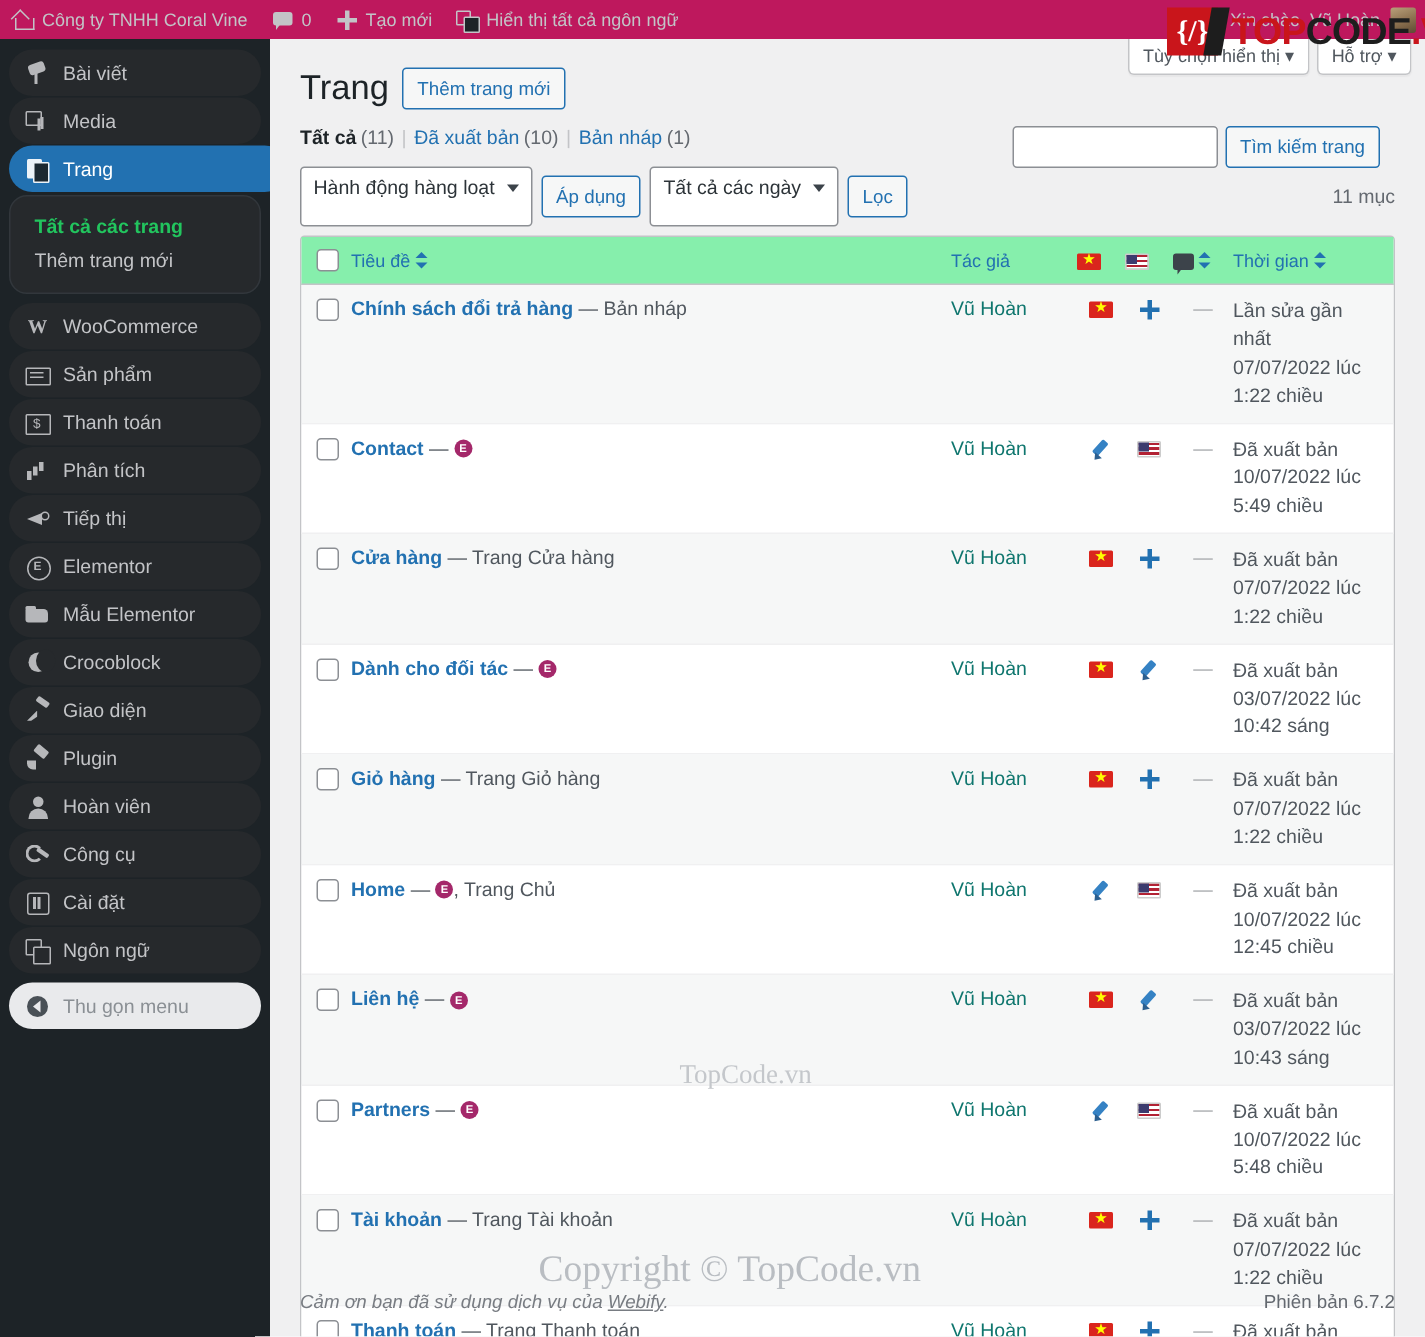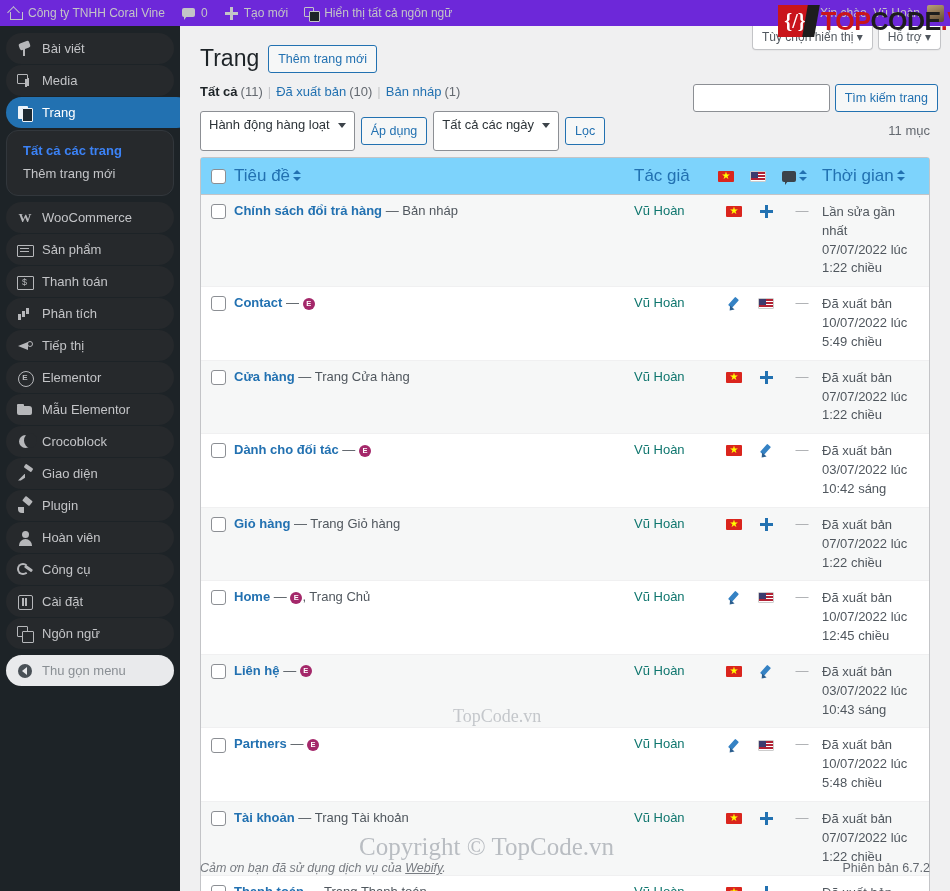--- a/index.html
+++ b/index.html
@@ -10,21 +10,21 @@
     font-size:13px;
     background:#f0f0f1;
     color:#3c434a;
     overflow:hidden;
     position:relative;
   }
 
   
   #adminbar {
     position:absolute; top:0; left:0; width:950px; height:26px;
-    background:#6d28d9; color:#c3c4c7;
+    background:#be185d; color:#c3c4c7;
     display:flex; align-items:center;
     font-size:12px; z-index:60;
   }
   #adminbar .ab-item {
     display:flex; align-items:center; gap:5px;
     padding:0 8px; height:26px; color:#c3c4c7; white-space:nowrap;
   }
   #adminbar .ab-right { margin-left:auto; display:flex; align-items:center; padding-right:6px; }
   .ab-ico { display:inline-block; width:15px; height:15px; position:relative; flex:none; }
 
@@ -109,21 +109,21 @@
   .menu-item.collapse{
     background:#e9eaec; color:#8a8f94; margin-top:6px;
   }
   .submenu{
     background:#26292c; margin:2px 6px 6px 6px; border-radius:12px;
     padding:8px 0 10px 0; border:1px solid #32373c;
   }
   .submenu .sub-item{
     padding:4px 16px; font-size:13px; color:#c3c4c7; white-space:nowrap;
   }
-  .submenu .sub-item.current{ color:#3b82f6; font-weight:bold; }
+  .submenu .sub-item.current{ color:#22c55e; font-weight:bold; }
   .m-ico{ width:16px; height:16px; position:relative; flex:none; opacity:.92; }
 
   
   .g-dash::before{content:"";position:absolute;left:1px;top:2px;width:14px;height:12px;border:1.6px solid currentColor;border-radius:7px 7px 2px 2px;}
   .g-dash::after{content:"";position:absolute;left:7px;top:7px;width:5px;height:1.8px;background:currentColor;transform:rotate(-40deg);transform-origin:left;}
   .g-pin::before{content:"";position:absolute;left:6px;top:7px;width:2px;height:8px;background:currentColor;}
   .g-pin::after{content:"";position:absolute;left:2px;top:1px;width:11px;height:7px;background:currentColor;border-radius:2px;transform:rotate(-20deg);}
   .g-media::before{content:"";position:absolute;left:0px;top:1px;width:9px;height:8px;border:1.6px solid currentColor;border-radius:1px;}
   .g-media::after{content:"";position:absolute;left:8px;top:6px;width:2px;height:8px;background:currentColor;box-shadow:2px -1px 0 0 currentColor;}
   .g-page::before{content:"";position:absolute;left:1px;top:1px;width:10px;height:13px;background:currentColor;border-radius:1px;}
@@ -180,21 +180,21 @@
   .subsubsub{
     margin:10px 0 0 0; padding:0; list-style:none;
     font-size:13px; color:#50575e; display:flex; gap:0; align-items:center;
   }
   .subsubsub li{ display:flex; align-items:center; }
   .subsubsub a{ color:#2271b1; text-decoration:none; }
   .subsubsub .cur a{ color:#1d2327; font-weight:600; }
   .subsubsub .count{ color:#646970; margin-left:3px; }
   .subsubsub .sep{ margin:0 5px; color:#c3c4c7; }
 
-  .search-box{ position:absolute; right:12px; top:58px; display:flex; gap:5px; }
+  .search-box{ position:absolute; right:30px; top:58px; display:flex; gap:5px; }
   .search-input{
     width:137px; height:28px; border:1px solid #8c8f94; border-radius:3px;
     background:#fff; padding:0 7px; font-size:13px; color:#2c3338;
   }
   .btn{
     background:#f6f7f7; border:1px solid #2271b1; color:#2271b1;
     border-radius:3px; padding:0 9px; height:28px; line-height:26px;
     font-size:12.5px; white-space:nowrap;
   }
   .select{
@@ -211,22 +211,22 @@
   .tablenav{ display:flex; align-items:center; gap:6px; margin:12px 0 6px 0; }
   .tablenav .count{ margin-left:auto; font-size:13px; color:#646970; }
 
   
   table.wp-list-table{
     width:100%; border-collapse:separate; border-spacing:0;
     background:#fff; border:1px solid #c3c4c7; border-radius:3px;
     font-size:13px;
   }
   .wp-list-table thead th, .wp-list-table tfoot th{
-    background:#7dd3fc; text-align:left; padding:8px 0;
-    font-size:17px; font-weight:400; color:#2271b1;
+    background:#86efac; text-align:left; padding:8px 0;
+    font-size:12px; font-weight:400; color:#2271b1;
     border-bottom:1px solid #c3c4c7; vertical-align:middle;
   }
   .wp-list-table td{
     padding:8px 0; vertical-align:top; color:#50575e;
     border-bottom:1px solid #f0f0f1;
   }
   tbody tr:nth-child(odd) td{ background:#f6f7f7; }
   tbody tr:nth-child(even) td{ background:#fff; }
   .col-cb{ width:33px; padding-left:10px !important; }
   .col-title{ }

